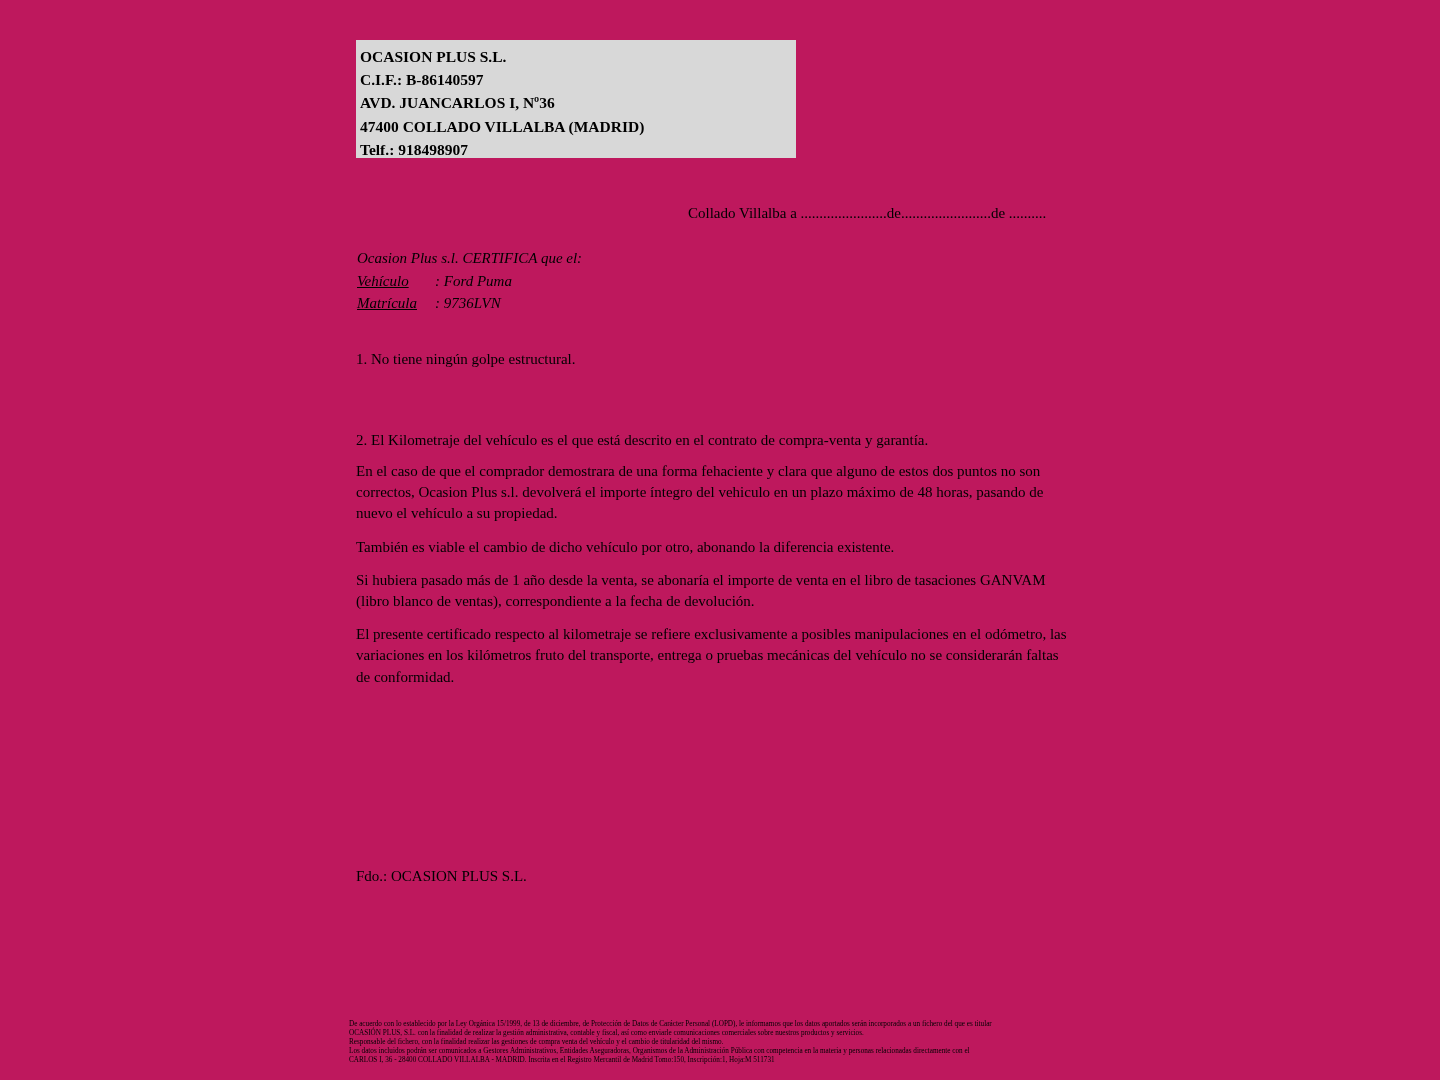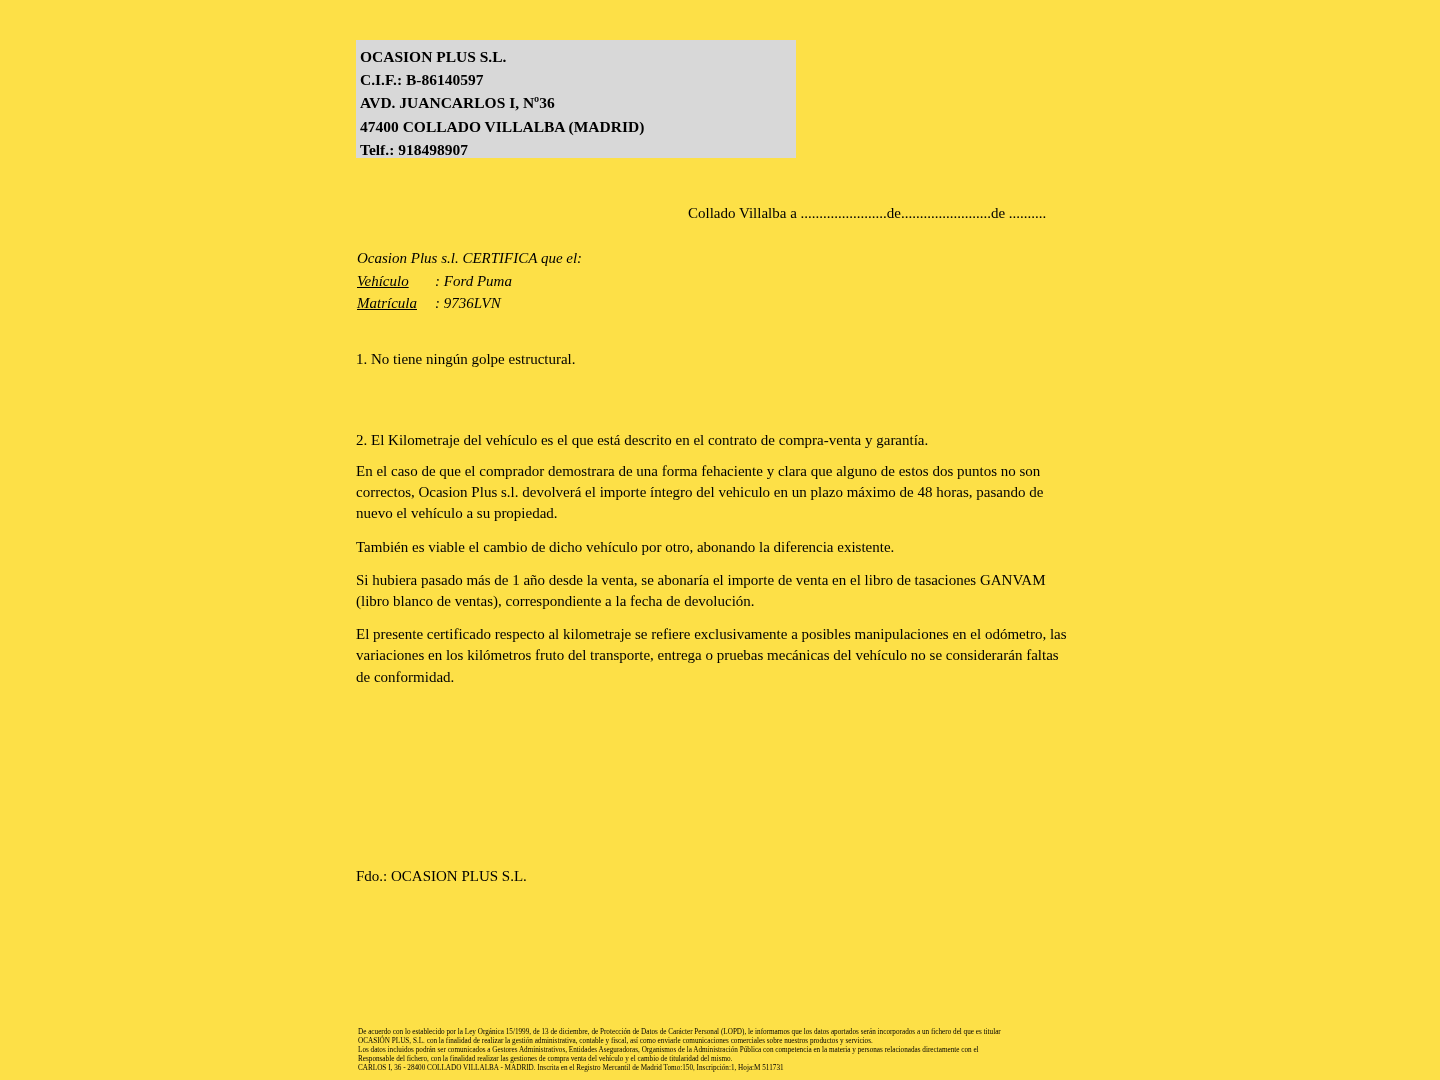--- a/index.html
+++ b/index.html
@@ -11,21 +11,21 @@
     width: 1440px;
     height: 1080px;
     position: relative;
     font-family: "Liberation Serif", "DejaVu Serif", serif;
     color: #000000;
     overflow: hidden;
   }
   .page {
     position: absolute;
     inset: 0;
-    background: #fde047;
+    background: #be185d;
   }
   .header-box {
     position: absolute;
     left: 356px;
     top: 40px;
     width: 440px;
     height: 118px;
     background: #d8d8d8;
     box-sizing: border-box;
     padding: 5px 4px 0 4px;
@@ -79,27 +79,26 @@
     margin: 0 16px 12px 0;
   }
   .signature {
     position: absolute;
     left: 356px;
     top: 868px;
     font-size: 15px;
   }
   .legal-footer {
     position: absolute;
-    left: 358px;
+    left: 349px;
     top: 1020px;
     width: 748px;
     font-size: 7.2px;
     line-height: 8.9px;
     white-space: nowrap;
-    margin-top: 8px;
   }
 </style>
 </head>
 <body>
 
 <div class="page">
 
   <div class="header-box">
     <div>OCASION PLUS S.L.</div>
     <div>C.I.F.: B-86140597</div>
@@ -128,18 +127,18 @@
     <p>También es viable el cambio de dicho vehículo por otro, abonando la diferencia existente.</p>
     <p>Si hubiera pasado más de 1 año desde la venta, se abonaría el importe de venta en el libro de tasaciones GANVAM (libro blanco de ventas), correspondiente a la fecha de devolución.</p>
     <p>El presente certificado respecto al kilometraje se refiere exclusivamente a posibles manipulaciones en el odómetro, las variaciones en los kilómetros fruto del transporte, entrega o pruebas mecánicas del vehículo no se considerarán faltas de conformidad.</p>
   </div>
 
   <div class="signature">Fdo.: OCASION PLUS S.L.</div>
 
   <div class="legal-footer">
     <div>De acuerdo con lo establecido por la Ley Orgánica 15/1999, de 13 de diciembre, de Protección de Datos de Carácter Personal (LOPD), le informamos que los datos aportados serán incorporados a un fichero del que es titular</div>
     <div>OCASIÓN PLUS, S.L. con la finalidad de realizar la gestión administrativa, contable y fiscal, así como enviarle comunicaciones comerciales sobre nuestros productos y servicios.</div>
+    <div>Responsable del fichero, con la finalidad realizar las gestiones de compra venta del vehículo y el cambio de titularidad del mismo.</div>
     <div>Los datos incluidos podrán ser comunicados a Gestores Administrativos, Entidades Aseguradoras, Organismos de la Administración Pública con competencia en la materia y personas relacionadas directamente con el</div>
-    <div>Responsable del fichero, con la finalidad realizar las gestiones de compra venta del vehículo y el cambio de titularidad del mismo.</div>
     <div>CARLOS I, 36 - 28400 COLLADO VILLALBA - MADRID. Inscrita en el Registro Mercantil de Madrid Tomo:150, Inscripción:1, Hoja:M 511731</div>
   </div>
 
 </div>
 
 </body></html>

